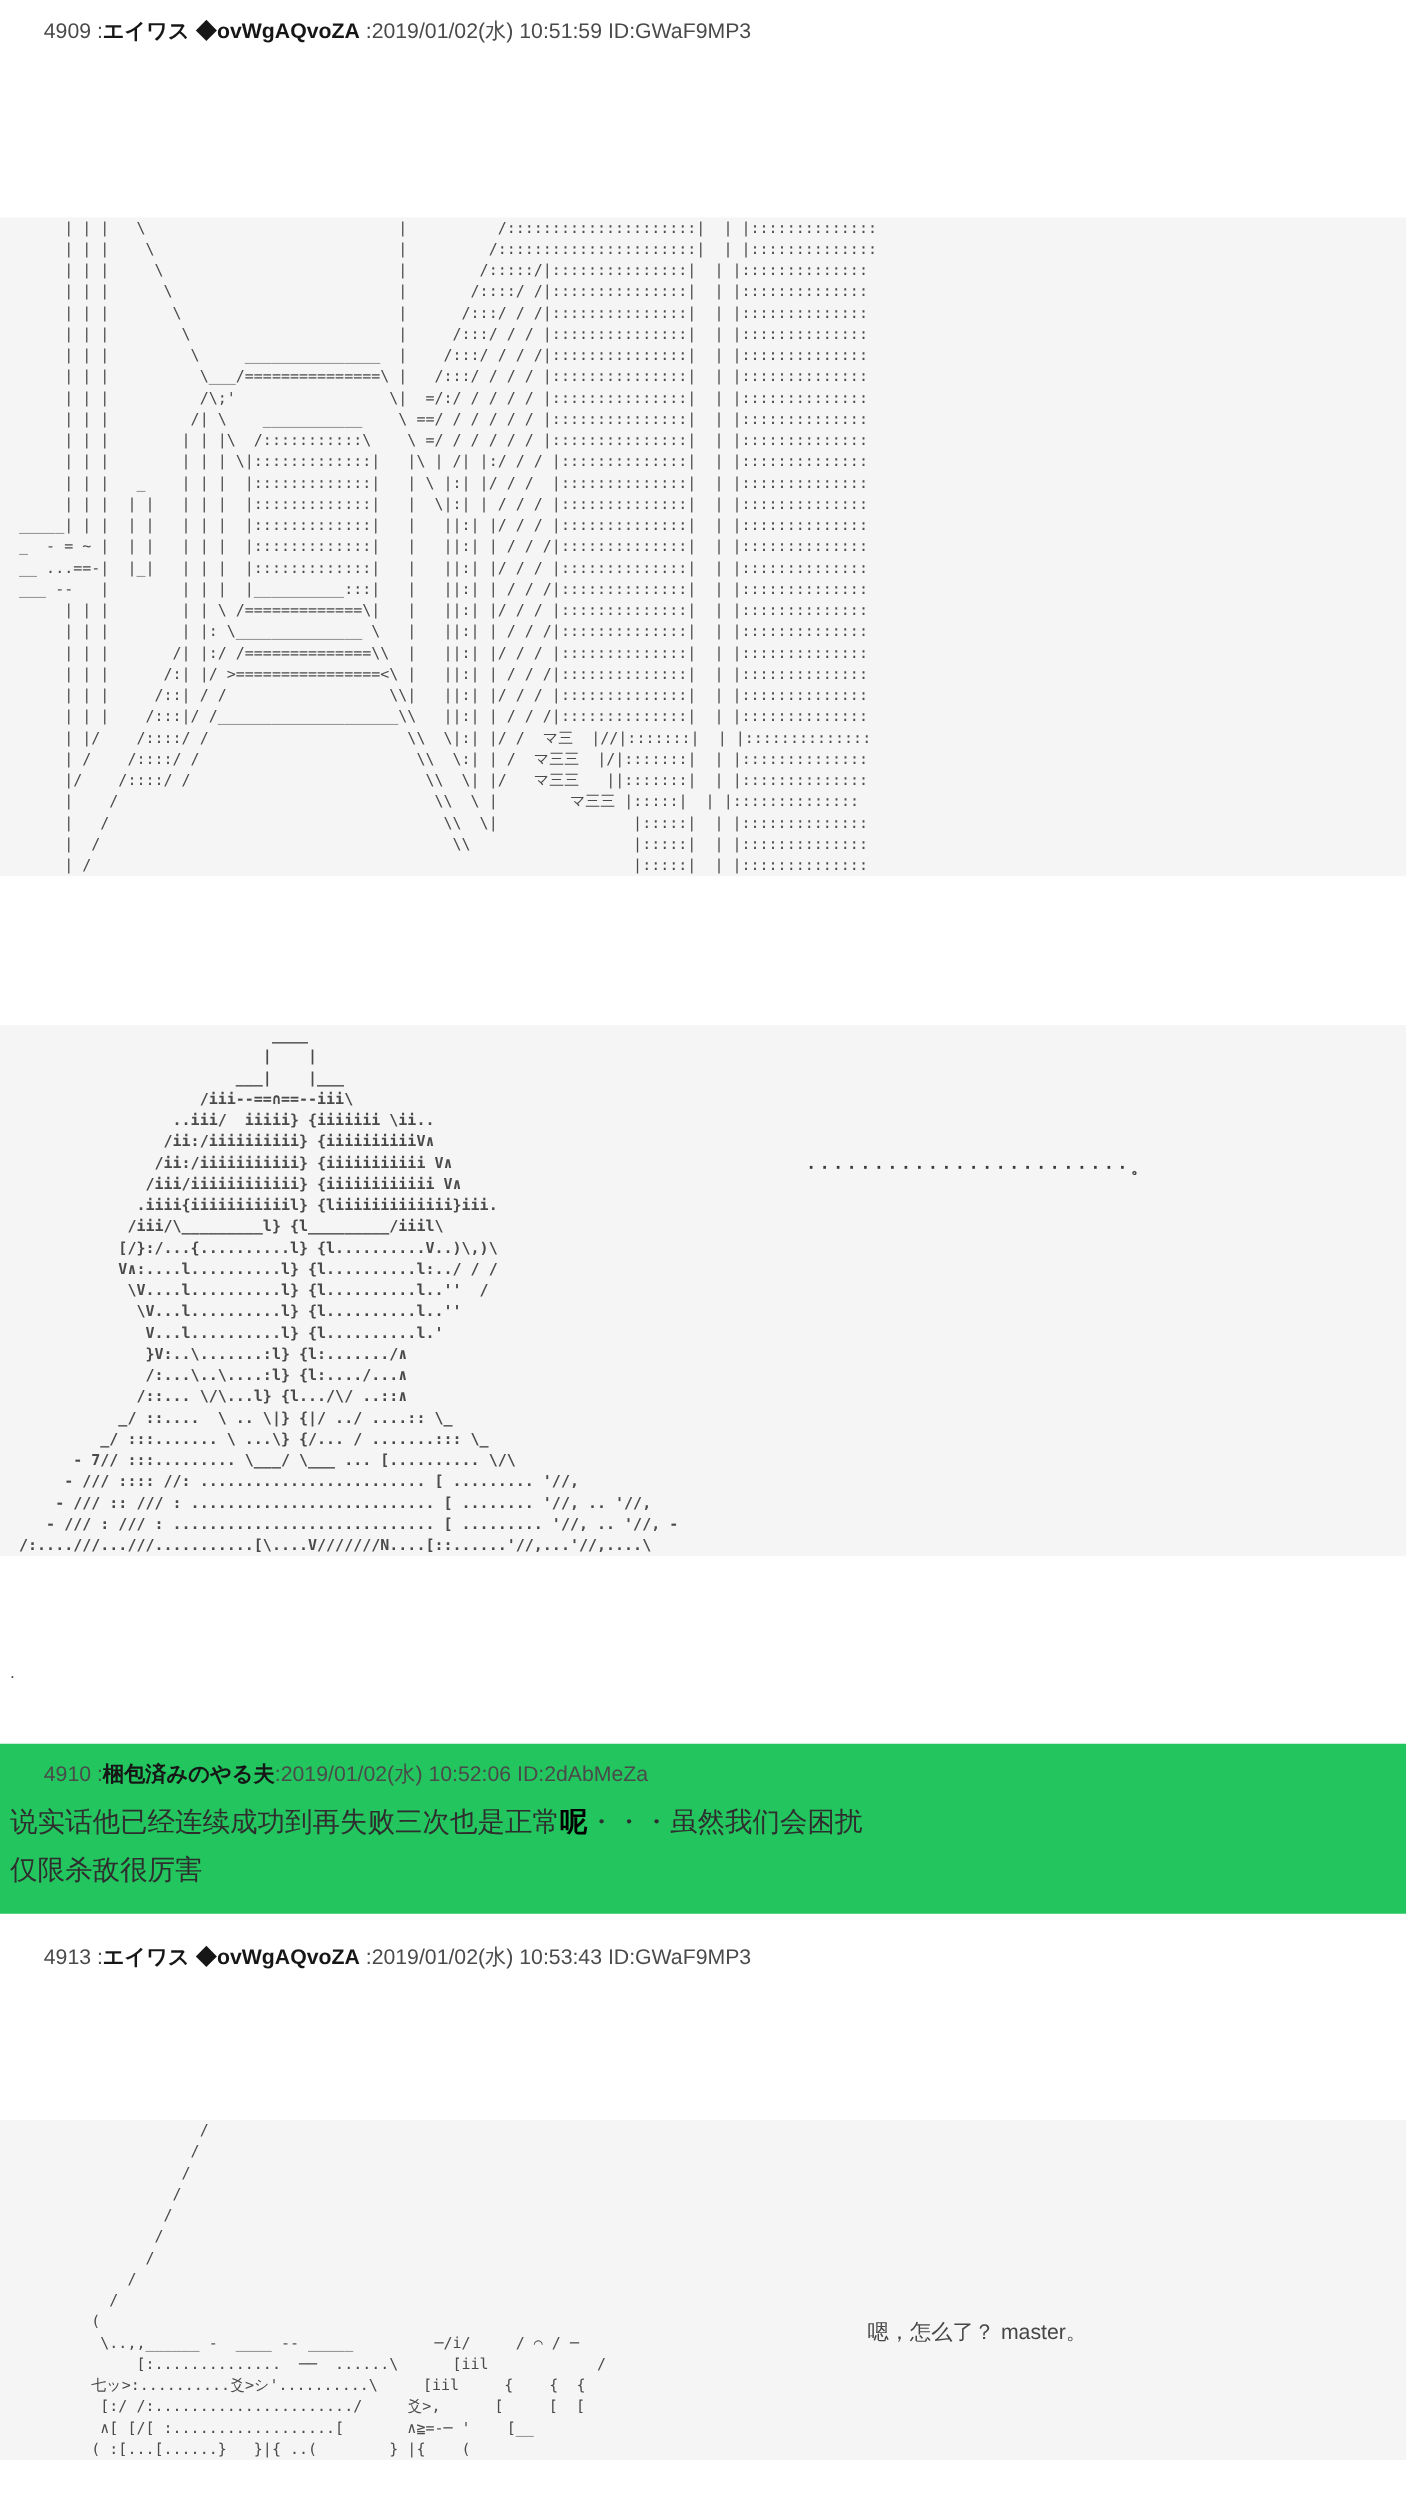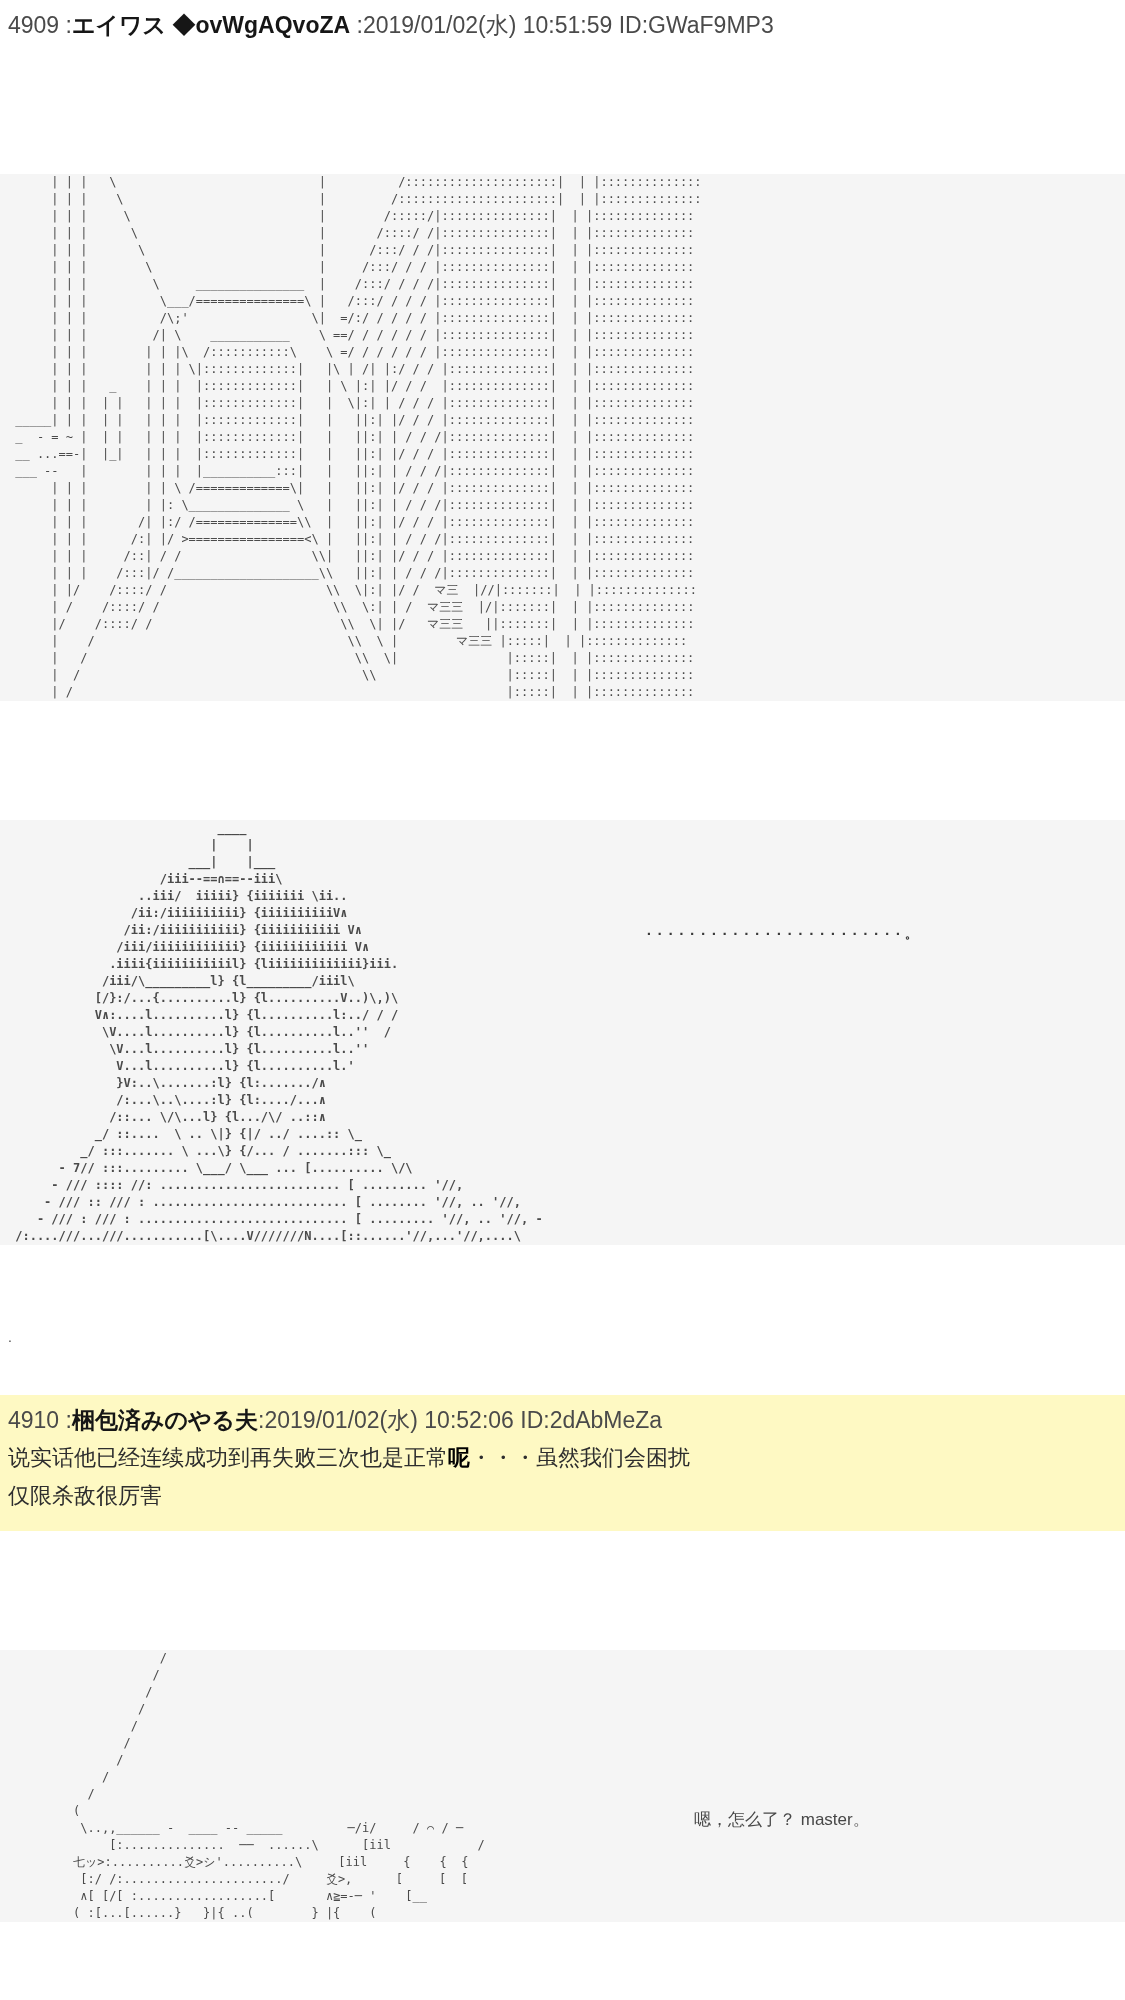--- a/index.html
+++ b/index.html
@@ -3,25 +3,26 @@
 <meta charset="utf-8">
 <style>
   * { margin:0; padding:0; box-sizing:border-box; }
   html, body { width:1125px; height:2000px; overflow:hidden; }
   body {
     background:#ffffff;
     font-family:"Liberation Sans", sans-serif;
     color:#3f3f3f;
   }
   .post-header {
-    font-size:23px;
+    font-size:17px;
     line-height:22px;
     color:#4a4a4a;
     padding:0 8px;
     white-space:nowrap;
+    margin-left:27px;
   }
   .post-header .name { font-weight:bold; color:#161616; }
   .post-header.first { padding-top:14px; }
   .aa-wrap {
     position:relative;
     background:#f5f5f5;
     width:100%;
   }
   pre.aa {
     font-family:"DejaVu Sans Mono", monospace;
@@ -53,21 +54,21 @@
     padding-left:22px;
   }
   .stray-dot {
     margin-top:84px;
     padding-left:8px;
     font-size:14px;
     color:#4a4a4a;
   }
   .post-blue {
     margin-top:50px;
-    background:#fef9c3;
+    background:#22c55e;
     padding:14px 8px 24px 8px;
   }
   .post-blue .post-body {
     font-size:22px;
     line-height:22px;
     color:#2e2e2e;
     margin-top:16px;
   }
   .post-blue .post-header { padding:0; }
   .post-blue .post-header + .post-body { margin-top:16px; }
@@ -158,20 +159,23 @@
     <div class="post-body">
       <span>说实话他已经连续成功到再失败三次也是正常</span><b>呢</b><span>・・・虽然我们会困扰</span>
     </div>
 
     <div class="post-body">
       <span>仅限杀敌很厉害</span>
     </div>
   </section>
 
   <section>
+    <div class="post-header hdr-4913">
+      <span>4913 :</span><span class="name">エイワス ◆ovWgAQvoZA</span><span> :2019/01/02(水) 10:53:43 ID:GWaF9MP3</span>
+    </div>
 
     <div class="aa-wrap aa3-wrap">
       <pre class="aa">                     /
                     /
                    /
                   /
                  /
                 /
                /
              /

